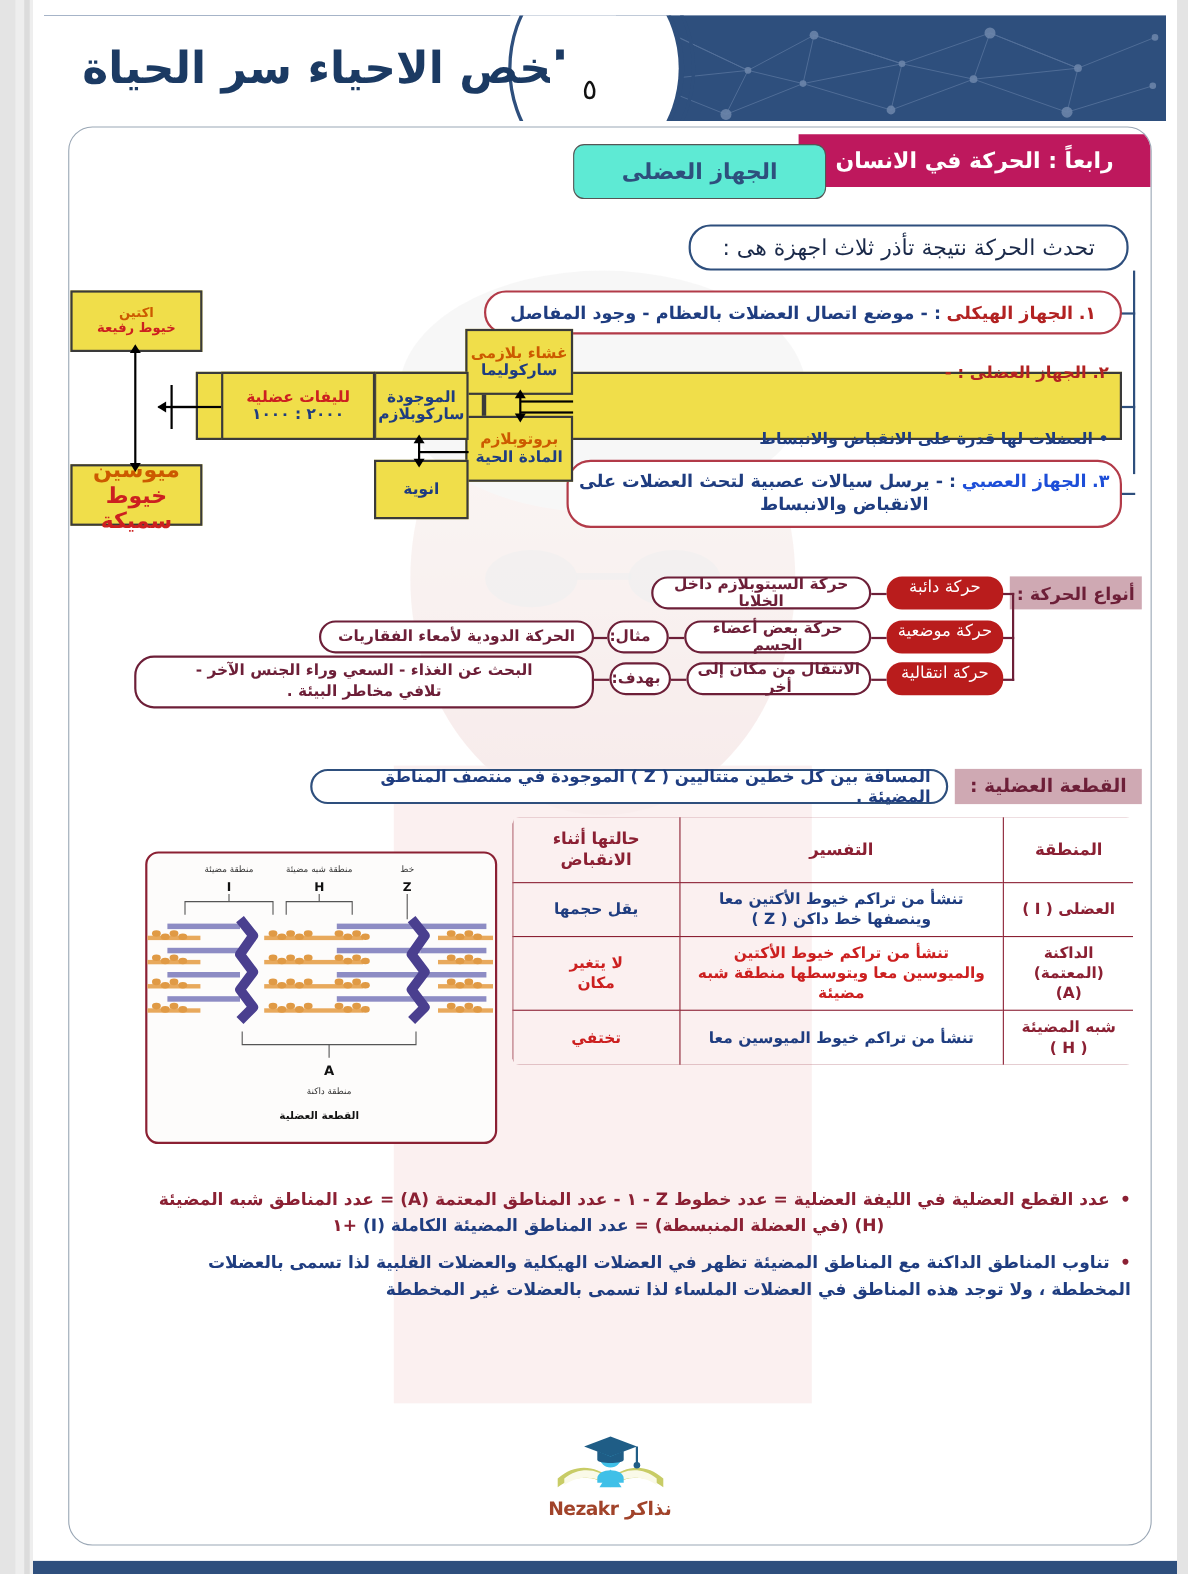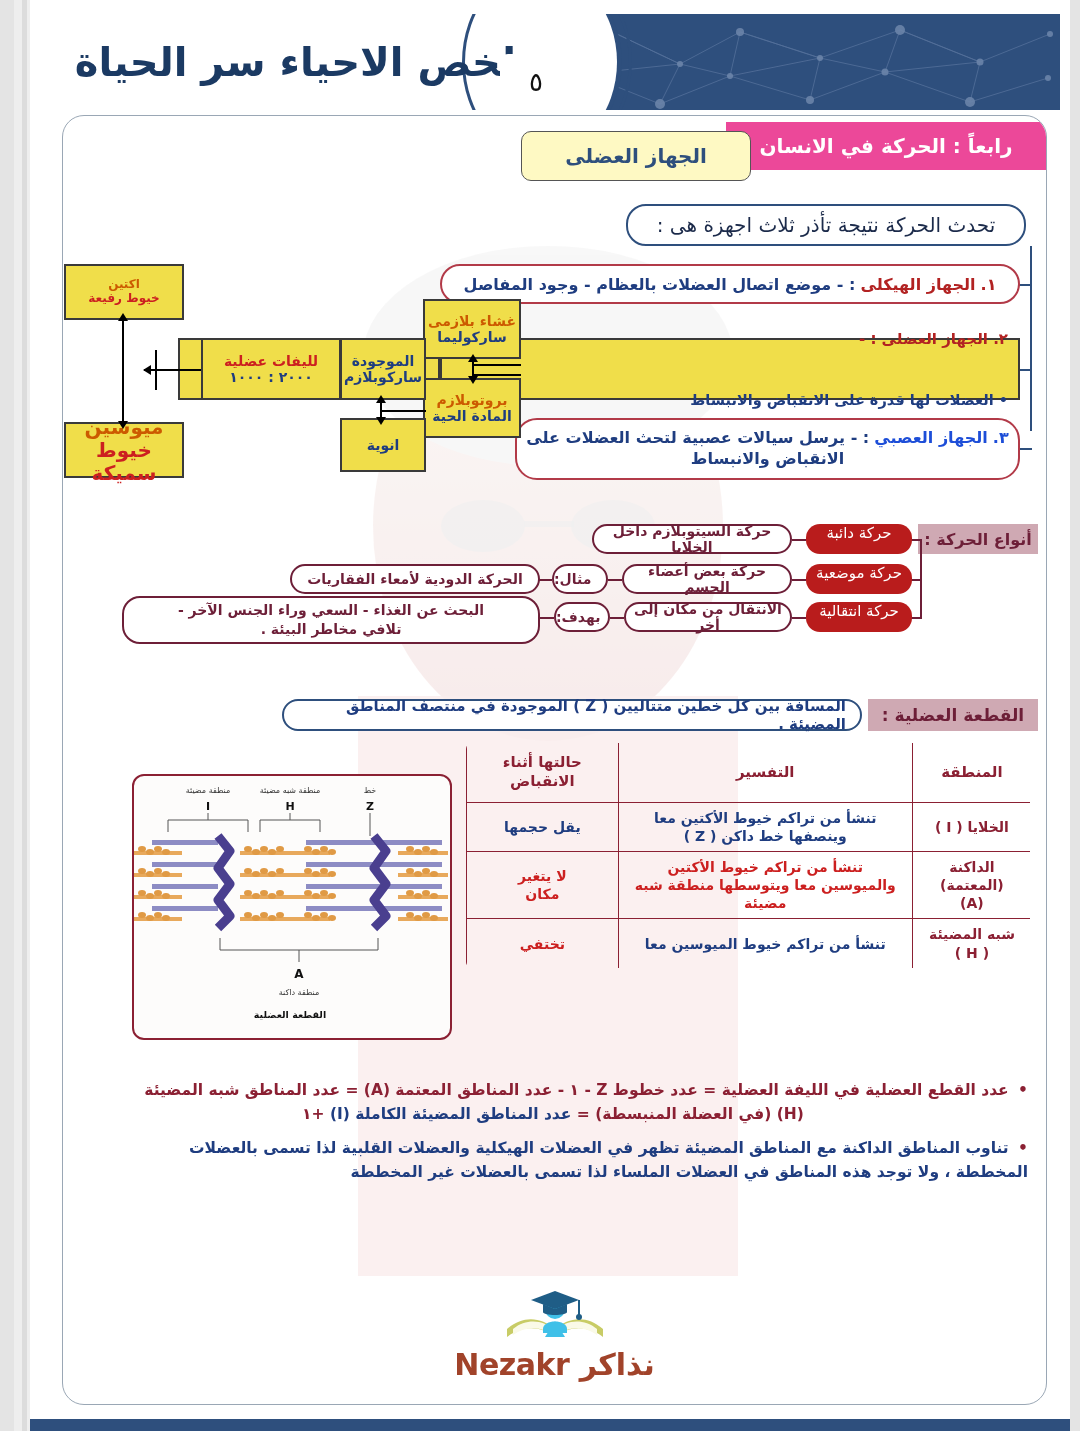--- a/index.html
+++ b/index.html
@@ -87,29 +87,29 @@
   
   #watermark {
     position:absolute; left:225px; top:110px; width:520px; height:1050px;
     opacity:.30;
     pointer-events:none;
   }
 
   
   #sec-ribbon {
     position:absolute; right:0; top:6px; width:320px; height:48px;
-    background:#ec4899;
+    background:#be185d;
     border-radius:0 0 0 10px;
     display:flex; align-items:center; justify-content:center;
   }
   #sec-ribbon span { color:#fff; font-size:20px; font-weight:bold; }
 
   #sec-sub {
     position:absolute; right:295px; top:15px; width:230px; height:50px;
-    background:#fef9c3; border:1px solid #555; border-radius:10px;
+    background:#5eead4; border:1px solid #555; border-radius:10px;
     display:flex; align-items:center; justify-content:center;
     z-index:3;
   }
   #sec-sub span { color:#2e4f7d; font-size:20px; font-weight:bold; }
 
   
   .rbox {
     border:2px solid #b23a48; border-radius:22px;
     background:#fff; padding:5px 12px;
     display:flex; align-items:center; justify-content:center;
@@ -307,21 +307,21 @@
   }
   #bullets li { list-style:none; margin-bottom:10px; text-align:justify; }
   #bullets .bt { color:#8b2033; }
   #bullets .dot { color:#8b2033; margin-left:4px; }
 
   
   #logo {
     position:absolute; left:0; right:0; bottom:22px;
     display:flex; flex-direction:column; align-items:center; justify-content:center;
   }
-  #logo-text { font-size:30px; font-weight:bold; color:#a1432a; letter-spacing:-0.5px; }
+  #logo-text { font-size:17px; font-weight:bold; color:#a1432a; letter-spacing:-0.5px; }
   #footer-bar { position:absolute; left:30px; bottom:0; width:1040px; height:12px; background:#2e4f7d; }
 </style>
 </head>
 <body>
 
 <div id="page">
 
   <div class="sheet-edge-left"></div>
   <div class="sheet-edge-left2"></div>
   <div class="sheet-white"></div>
@@ -552,21 +552,21 @@
     <table id="tbl">
       <thead>
         <tr>
           <th class="c-zone">المنطقة</th>
           <th class="c-expl">التفسير</th>
           <th class="c-state">حالتها أثناء الانقباض</th>
         </tr>
       </thead>
       <tbody>
         <tr>
-          <td class="c-zone">الخلايا ( I )</td>
+          <td class="c-zone">العضلى ( I )</td>
           <td class="c-expl blue">
             <span style="display:block;">تنشأ من تراكم خيوط الأكتين معا</span>
             <span style="display:block;">وينصفها خط داكن ( Z )</span>
           </td>
           <td class="c-state blue">يقل حجمها</td>
         </tr>
         <tr>
           <td class="c-zone">
             <span style="display:block;">الداكنة</span>
             <span style="display:block;">(المعتمة)</span>

